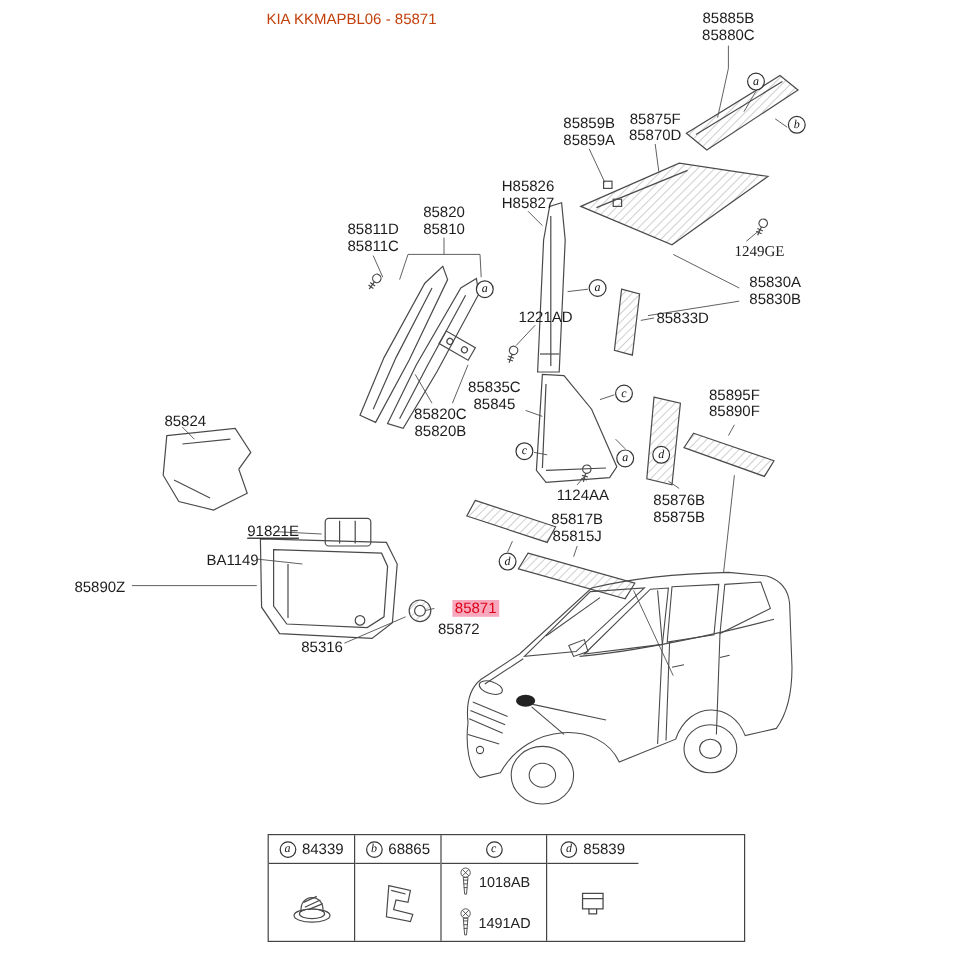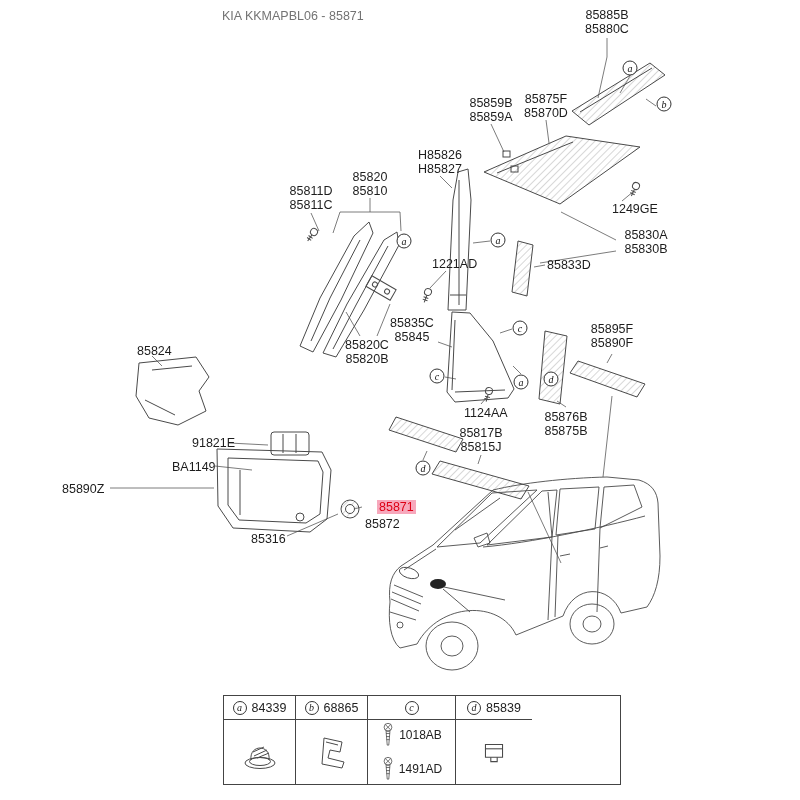--- a/index.html
+++ b/index.html
@@ -2,21 +2,21 @@
 <html style="--highlight-bg: #f7a8bc; --highlight-fg: #dd0016;"><head>
 <meta charset="utf-8">
 <style>
   * { margin:0; padding:0; box-sizing:border-box; }
   html,body { width:800px; height:800px; background:#fff;
     font-family:"Liberation Sans","DejaVu Sans",sans-serif; color:#222; }
   .canvas { position:relative; width:800px; height:800px; overflow:hidden; background:#fff; }
   .art { position:absolute; left:0; top:0; }
   .lbl { position:absolute; font-size:12.5px; line-height:14px; white-space:pre-line; color:#1d1d1d; }
   .center { text-align:center; }
-  .title { font-size:12.5px; color:#737373; }
+  .title { font-size:12.5px; color:#c2410c; }
   .hl { background:var(--highlight-bg,#f7a8bc); color:var(--highlight-fg,#dd0016); padding:0 2px; }
   .marker { position:absolute; width:15px; height:15px; border:1px solid #333; border-radius:50%;
     font-size:10px; font-style:italic; font-family:"Liberation Serif","DejaVu Serif",serif;
     display:flex; align-items:center; justify-content:center; background:#fff;
     transform:translate(-50%,-50%); color:#111; }
   .legend { position:absolute; left:223px; top:695px; width:398px; height:90px;
     border:1px solid #444; display:flex; background:#fff; }
   .lcol { border-right:1px solid #444; display:flex; flex-direction:column; }
   .lcol:last-child { border-right:none; }
   .lhead { height:24px; border-bottom:1px solid #444; display:flex; align-items:center;
@@ -221,40 +221,40 @@
   <div class="lbl title" style="left:222px; top:9px;">KIA KKMAPBL06 - 85871</div>
 
   <div class="lbl center" style="left:577px; top:8px;   width:60px;">85885B
 85880C</div>
   <div class="lbl center" style="left:463px; top:96px;  width:56px;">85859B
 85859A</div>
   <div class="lbl center" style="left:518px; top:92px;  width:56px;">85875F
 85870D</div>
   <div class="lbl center" style="left:410px; top:148px; width:60px;">H85826
 H85827</div>
-  <div class="lbl" style="left:612px; top:202px;">1249GE</div>
+  <div class="lbl" style="left:612px; top:202px;font-family:Liberation Serif, serif;">1249GE</div>
   <div class="lbl center" style="left:283px; top:184px; width:56px;text-align:center;">85811D
 85811C</div>
   <div class="lbl center" style="left:345px; top:170px; width:50px;">85820
 85810</div>
   <div class="lbl center" style="left:616px; top:228px; width:60px;">85830A
 85830B</div>
   <div class="lbl" style="left:432px; top:257px;">1221AD</div>
   <div class="lbl" style="left:547px; top:258px;">85833D</div>
   <div class="lbl center" style="left:384px; top:316px; width:56px;">85835C
 85845</div>
   <div class="lbl center" style="left:337px; top:338px; width:60px;">85820C
 85820B</div>
   <div class="lbl center" style="left:582px; top:322px; width:60px;">85895F
 85890F</div>
   <div class="lbl" style="left:137px; top:344px;">85824</div>
   <div class="lbl" style="left:464px; top:406px;">1124AA</div>
   <div class="lbl center" style="left:536px; top:410px; width:60px;">85876B
 85875B</div>
-  <div class="lbl" style="left:192px; top:436px;">91821E</div>
+  <div class="lbl" style="left:206px; top:436px;text-decoration:underline;">91821E</div>
   <div class="lbl" style="left:172px; top:460px;">BA1149</div>
   <div class="lbl center" style="left:453px; top:426px; width:56px;">85817B
 85815J</div>
   <div class="lbl" style="left:62px;  top:482px;">85890Z</div>
   <div class="lbl" style="left:364px; top:500px;padding-left:13px;"><span class="hl">85871</span></div>
   <div class="lbl" style="left:365px; top:517px;">85872</div>
   <div class="lbl" style="left:251px; top:532px;">85316</div>
 
   <div class="marker" style="left:630px; top:68px;">a</div>
   <div class="marker" style="left:664px; top:104px;">b</div>

